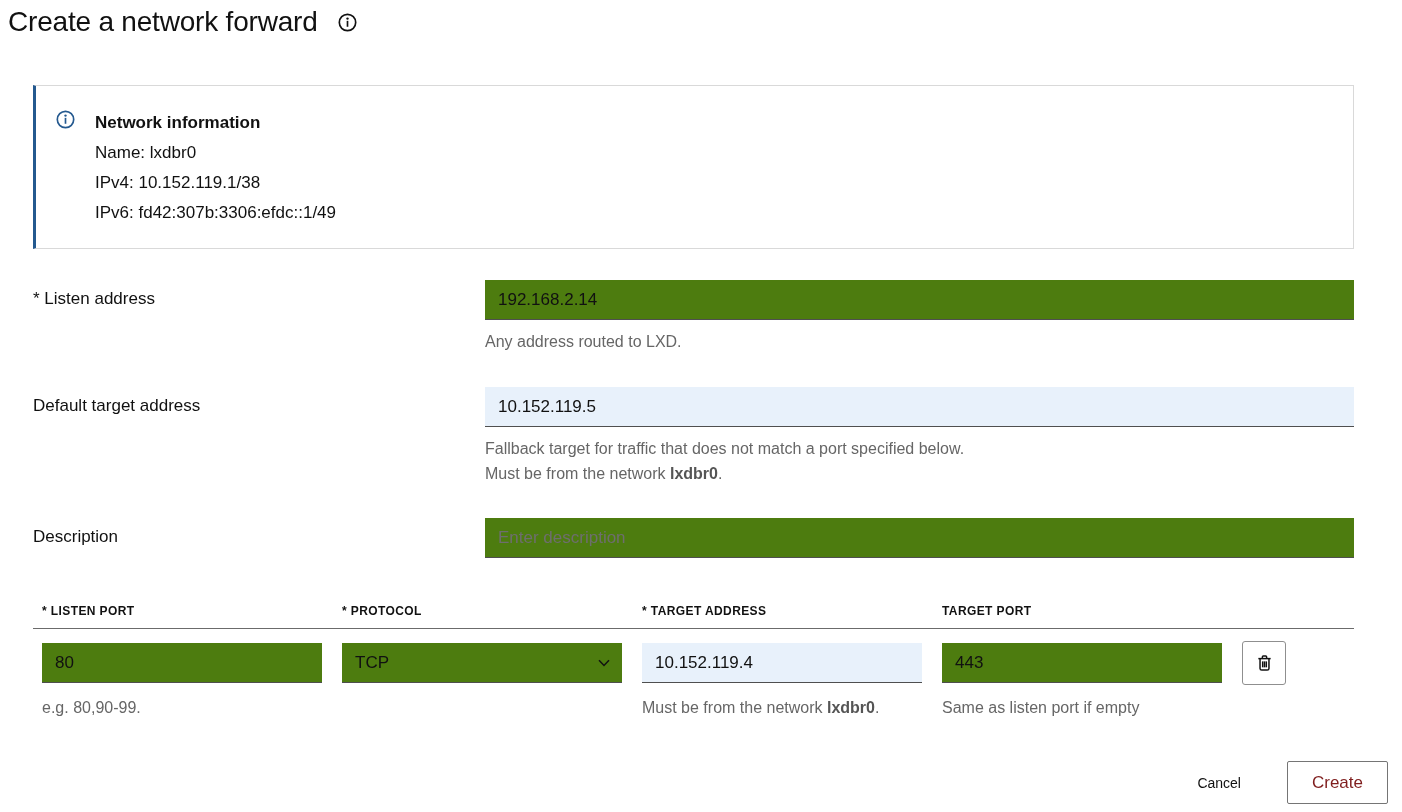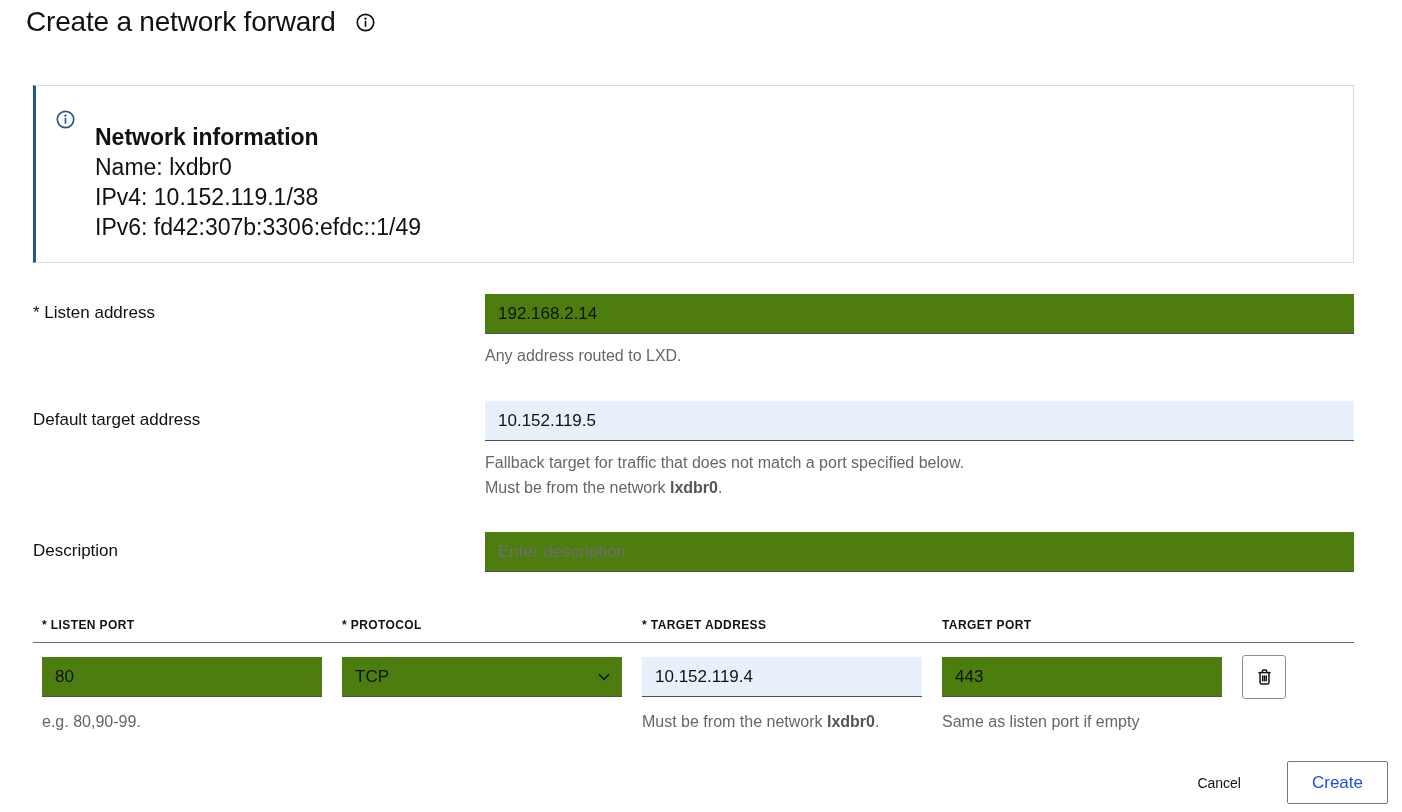--- a/index.html
+++ b/index.html
@@ -1,32 +1,32 @@
 <!DOCTYPE html>
 <html><head>
 <meta charset="utf-8">
 <style>
   * { margin:0; padding:0; box-sizing:border-box; }
   html,body { width:1402px; height:812px; background:#fff; font-family:"Liberation Sans", sans-serif; color:#111; overflow:hidden; }
   .page { position:relative; width:1402px; height:812px; }
 
   
-  .title-row { position:absolute; top:6px; left:26px; display:flex; align-items:center; gap:20px; }
+  .title-row { position:absolute; top:6px; left:8px; display:flex; align-items:center; gap:20px; }
   .title-text { font-size:28px; font-weight:400; color:#111; letter-spacing:-0.2px; }
   .icon-info { display:inline-flex; width:19px; height:19px; }
   .icon-info svg { width:100%; height:100%; }
 
   
   .scroll-area { position:absolute; top:85px; left:0; width:1354px; height:655px; overflow:hidden; }
   .content { margin-left:33px; width:1321px; }
 
   
   .notification { display:flex; gap:20px; border:1px solid #d9d9d9; border-left:3px solid #24598f; background:#fff; padding:22px 16px 20px 20px; min-height:160px; }
   .notification .icon-info { margin-top:2px; color:#24598f; flex:0 0 auto; }
-  .notification-body { font-size:23px; line-height:30px;margin-top:14px; }
+  .notification-body { font-size:17px; line-height:30px; }
   .notification-title { font-weight:700; }
 
   
   .form-row { display:flex; margin-top:31px; }
   .form-row .row-label { width:452px; flex:0 0 452px; font-size:17px; padding-top:9px; }
   .form-row .field { flex:1; }
   .text-input { display:block; width:100%; height:40px; background:#4d7c0f; border:0; border-bottom:1.5px solid #4f4f4f; font-size:17px; font-family:inherit; color:#111; padding:0 13px; outline:none; border-radius:0; }
   .text-input::placeholder { color:#6e6e6e; opacity:1; }
   .text-input.prefilled { background:#e8f1fb; }
   .help { font-size:16px; color:#666; margin-top:9px; line-height:25px; }
@@ -42,21 +42,21 @@
   select.text-input { appearance:none; -webkit-appearance:none; padding-right:36px; }
   .chevron { position:absolute; right:10px; top:12px; width:16px; height:16px; pointer-events:none; display:inline-flex; }
   .delete-btn { width:44px; height:44px; background:#fff; border:1px solid #8f8f8f; border-radius:3px; display:flex; align-items:center; justify-content:center; cursor:pointer; }
   .delete-btn svg { width:17px; height:17px; }
   .ports-help { margin-top:10px; }
   .ports-help .help { margin-top:0; }
 
   
   .footer { position:absolute; right:14px; bottom:8px; display:flex; align-items:center; }
   .btn-cancel { background:none; border:0; font-family:inherit; font-size:14px; color:#111; cursor:pointer; padding:10px 4px; margin-right:42px; }
-  .btn-create { background:#fff; border:1px solid #757575; border-radius:2px; font-family:inherit; font-size:17px; color:#1d4ed8; cursor:pointer; padding:9px 24px; height:43px; }
+  .btn-create { background:#fff; border:1px solid #757575; border-radius:2px; font-family:inherit; font-size:17px; color:#7f1d1d; cursor:pointer; padding:9px 24px; height:43px; }
 </style>
 </head>
 <body>
 
 <div class="page">
 
   <div class="title-row">
     <span class="title-text">Create a network forward</span>
     <span class="icon-info" style="color:#111;">
       <svg viewBox="0 0 16 16">

